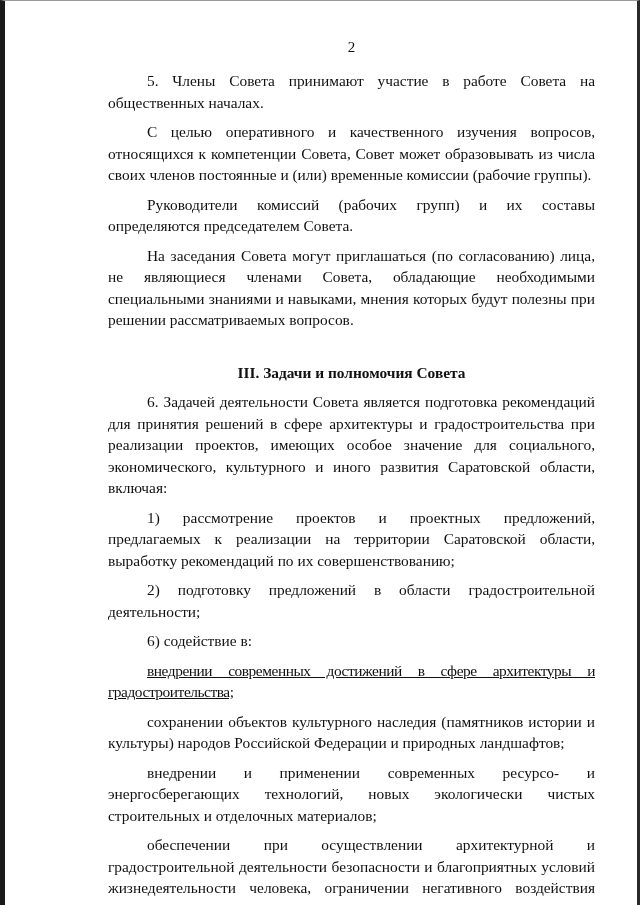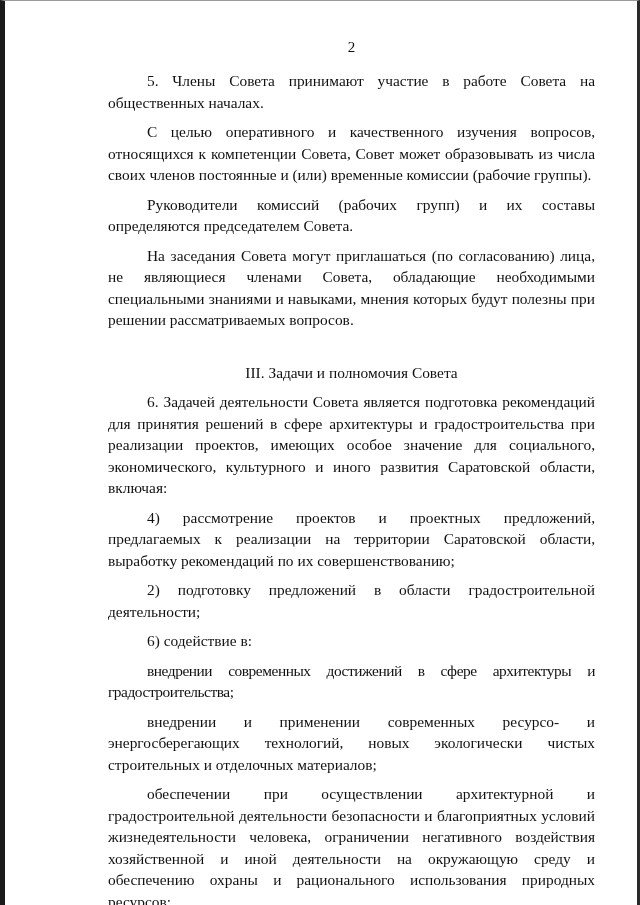--- a/index.html
+++ b/index.html
@@ -12,41 +12,42 @@
     border-top: 1px solid #9a9a9a;
     box-sizing: border-box;
   }
   .content {
     position: absolute; left: 95px; top: 0; width: 503px;
     font-family: "Liberation Serif", serif;
     font-size: 15.4px; line-height: 21.5px; color: #111;
   }
   .pagenum { position: absolute; left: 0; width: 503px; top: 36px; text-align: center; font-size: 15px; }
   .p { text-align: justify; text-indent: 39px; margin: 8px; }
-  .heading { text-align: center; font-weight: normal; margin: 0; }
+  .heading { text-align: center; font-weight: bold; margin: 0; }
   #body { position: absolute; top: 61px; left: 0; width: 503px; }
   .gap { height: 23px; }
 </style>
 </head>
 <body>
 
 <div class="page">
   <div class="content">
     <div class="pagenum">2</div>
     <div id="body">
       <p class="p">5. Члены Совета принимают участие в работе Совета на общественных началах.</p>
       <p class="p">С целью оперативного и качественного изучения вопросов, относящихся к компетенции Совета, Совет может образовывать из числа своих членов постоянные и (или) временные комиссии (рабочие группы).</p>
       <p class="p">Руководители комиссий (рабочих групп) и их составы определяются председателем Совета.</p>
       <p class="p">На заседания Совета могут приглашаться (по согласованию) лица, не являющиеся членами Совета, обладающие необходимыми специальными знаниями и навыками, мнения которых будут полезны при решении рассматриваемых вопросов.</p>
       <div class="gap"></div>
       <p class="heading">III. Задачи и полномочия Совета</p>
       <p class="p">6. Задачей деятельности Совета является подготовка рекомендаций для принятия решений в сфере архитектуры и градостроительства при реализации проектов, имеющих особое значение для социального, экономического, культурного и иного развития Саратовской области, включая:</p>
-      <p class="p">4) рассмотрение проектов и проектных предложений, предлагаемых к реализации на территории Саратовской области, выработку рекомендаций по их совершенствованию;</p>
+      <p class="p">1) рассмотрение проектов и проектных предложений, предлагаемых к реализации на территории Саратовской области, выработку рекомендаций по их совершенствованию;</p>
       <p class="p">2) подготовку предложений в области градостроительной деятельности;</p>
       <p class="p">6) содействие в:</p>
-      <p class="p" style="letter-spacing:-0.45px;">внедрении современных достижений в сфере архитектуры и градостроительства;</p>
+      <p class="p" style="letter-spacing:-0.45px;text-decoration:underline;">внедрении современных достижений в сфере архитектуры и градостроительства;</p>
+      <p class="p">сохранении объектов культурного наследия (памятников истории и культуры) народов Российской Федерации и природных ландшафтов;</p>
       <p class="p">внедрении и применении современных ресурсо- и энергосберегающих технологий, новых экологически чистых строительных и отделочных материалов;</p>
       <p class="p">обеспечении при осуществлении архитектурной и градостроительной деятельности безопасности и благоприятных условий жизнедеятельности человека, ограничении негативного воздействия хозяйственной и иной деятельности на окружающую среду и обеспечению охраны и рационального использования природных ресурсов;</p>
       <p class="p">7. Совет для решения возложенных на него задач осуществляет следующие полномочия:</p>
 
     </div>
   </div>
 </div>
 
 </body></html>

